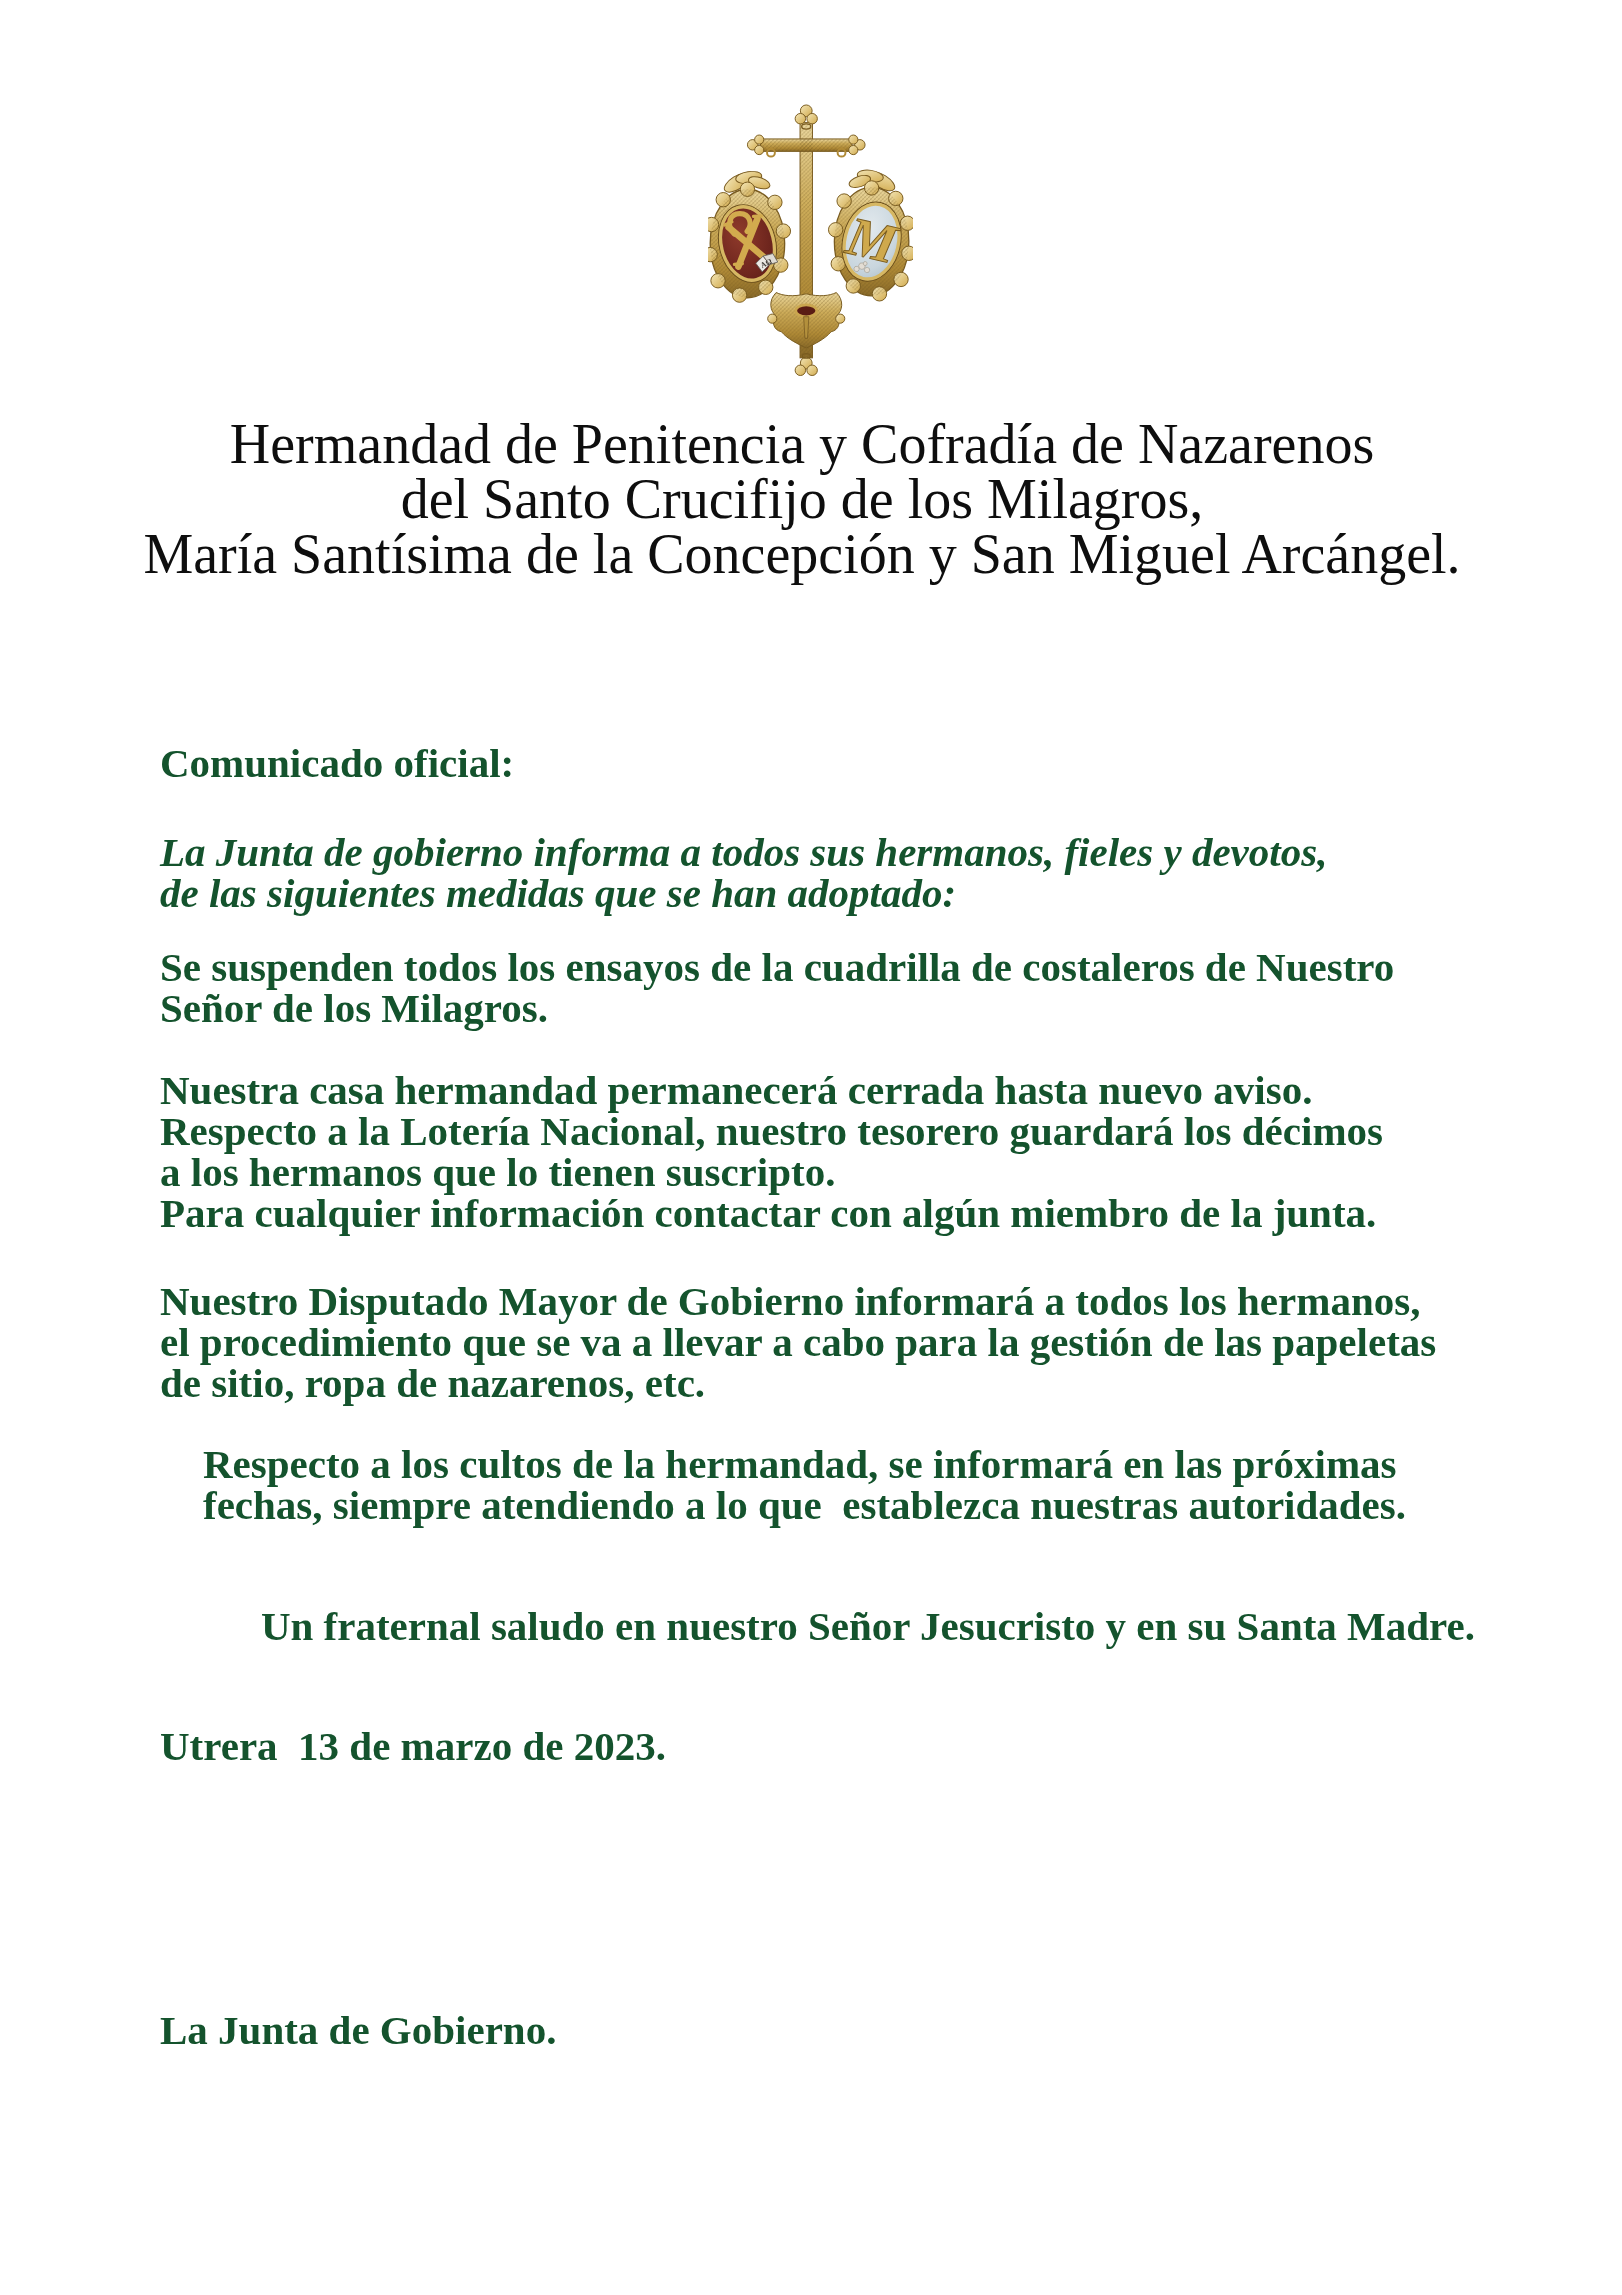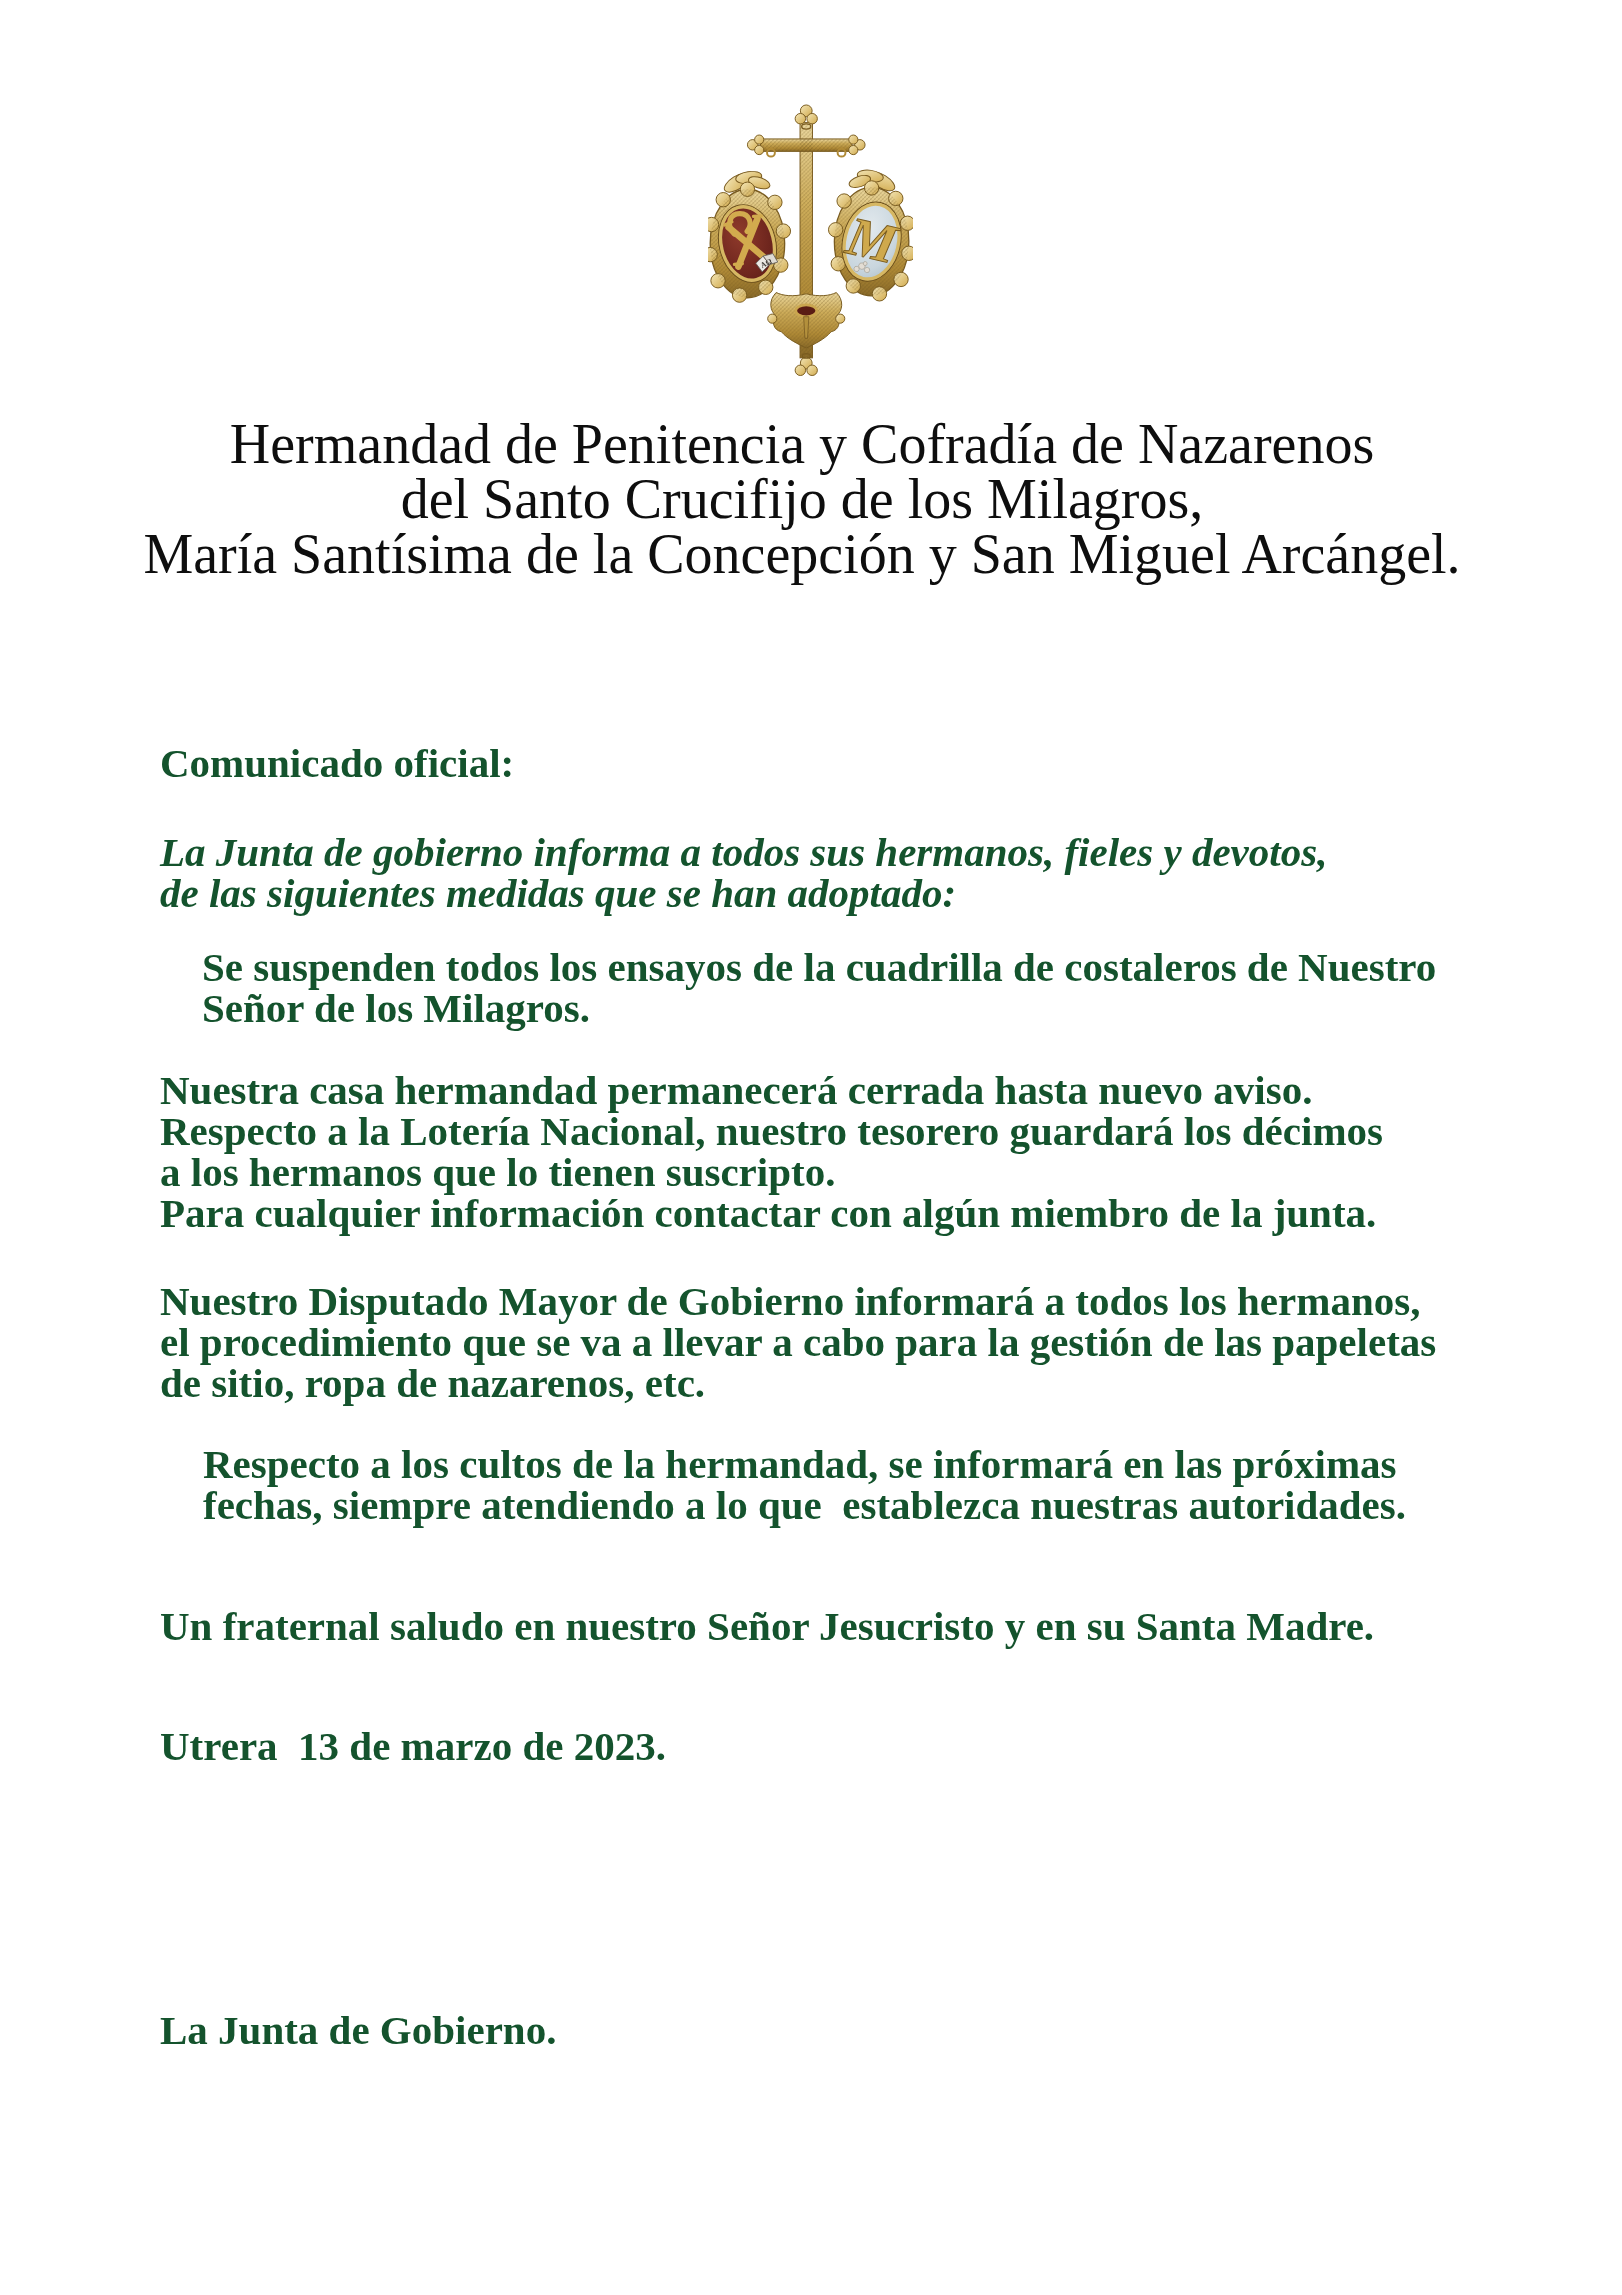--- a/index.html
+++ b/index.html
@@ -32,25 +32,25 @@
     left: 160px;
     width: 1315px;
     font-size: 41px;
     font-weight: bold;
     line-height: 41px;
     color: #14532d;
   }
   .line { white-space: pre-wrap; }
   .b-comunicado { top: 743px; }
   .b-p1 { top: 832px; font-style: italic; }
-  .b-p2 { top: 947px; margin-left: 42px; }
+  .b-p2 { top: 947px; }
   .b-p3 { top: 1070px; }
   .b-p4 { top: 1281px; }
   .b-p5 { top: 1444px; margin-left: 43px; }
-  .b-saludo { top: 1606px; }
+  .b-saludo { top: 1606px; text-align: right; }
   .b-fecha { top: 1726px; }
   .b-firma { top: 2010px; }
 </style>
 </head>
 <body>
 
 <div class="emblem">
 <svg viewBox="0 0 313 430" width="205" height="281">
   <defs>
     <linearGradient id="goldGrad" x1="0" y1="0" x2="0" y2="1">

